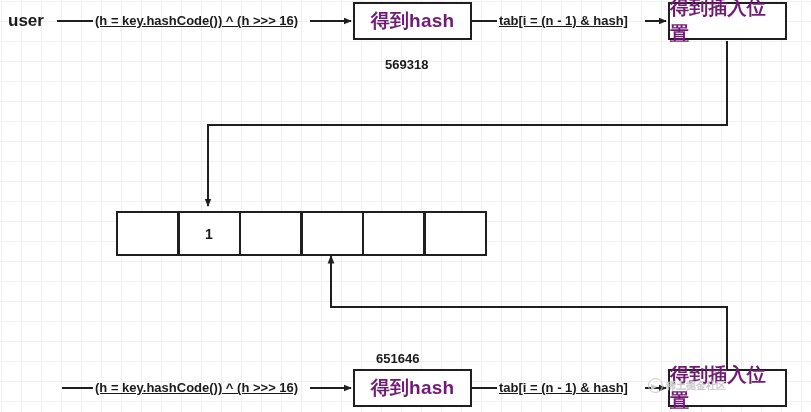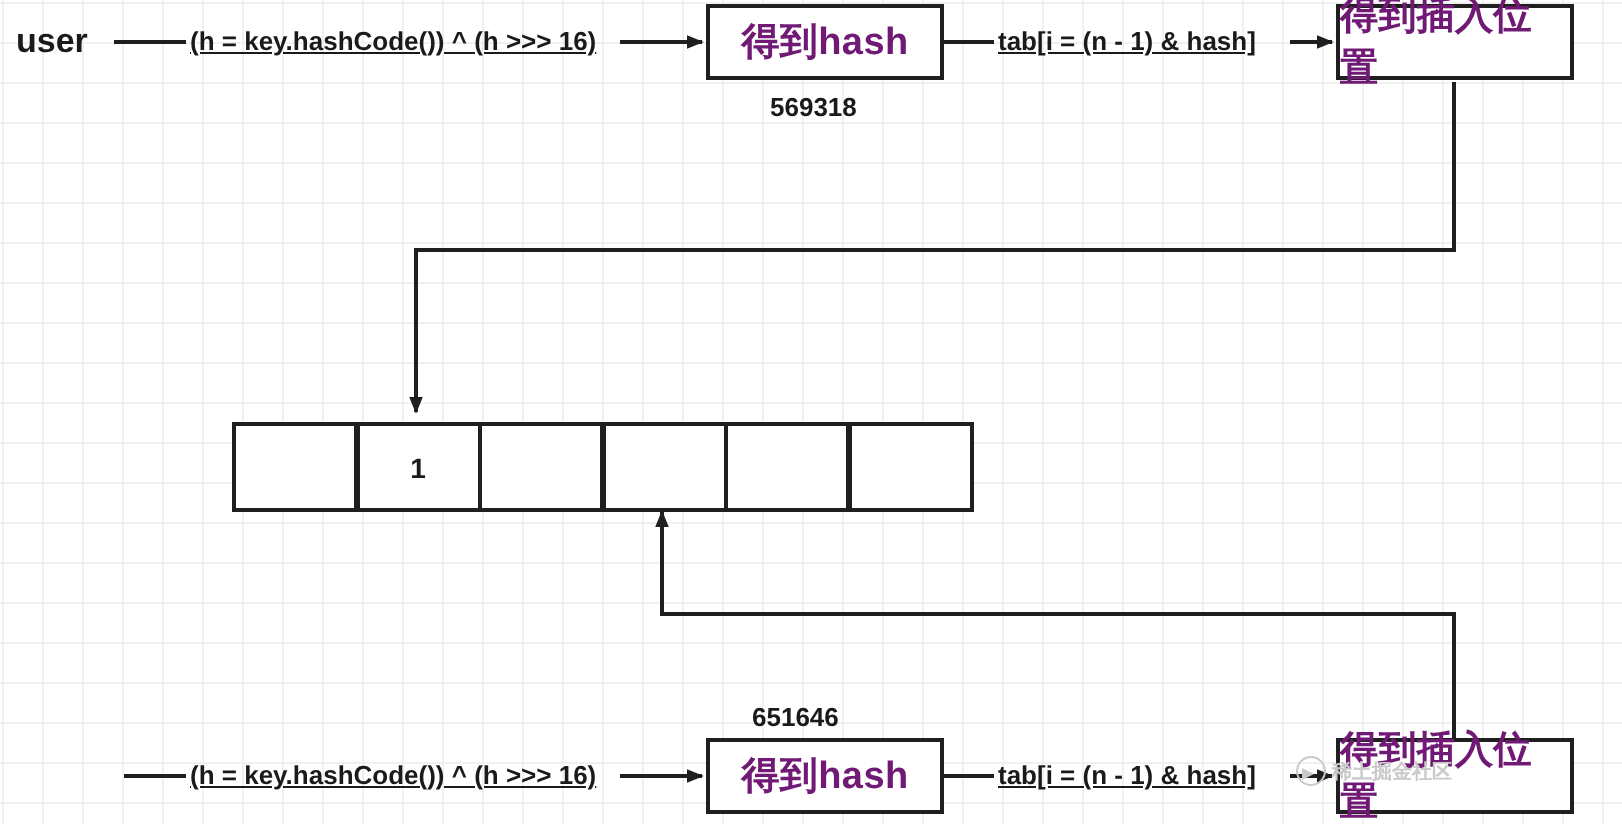--- a/index.html
+++ b/index.html
@@ -137,21 +137,21 @@
 
     <path d="M727,369 L727,307 L331,307 L331,256" fill="none" stroke="#1f1f1f" stroke-width="2" marker-end="url(#arrow)"></path>
   </svg>
 
   <div class="lbl-actor" style="left:8px; top:11px;">user</div>
 
   <div class="lbl-edge" style="left:95px; top:13px;">(h = key.hashCode()) ^ (h &gt;&gt;&gt; 16)</div>
 
   <div class="node-box" style="left:353px; top:2px; width:119px; height:38px;">得到hash</div>
 
-  <div class="lbl-num" style="left:385px; top:46px;">569318</div>
+  <div class="lbl-num" style="left:385px; top:57px;">569318</div>
 
   <div class="lbl-edge" style="left:499px; top:13px;">tab[i = (n - 1) &amp; hash]</div>
 
   <div class="node-box" style="left:668px; top:2px; width:119px; height:38px;">得到插入位置</div>
 
   <div class="cell" style="left:116px;   top:211px; width:63px; height:45px;"></div>
   <div class="cell" style="left:177.5px; top:211px; width:63px; height:45px;">1</div>
   <div class="cell" style="left:239px;   top:211px; width:63px; height:45px;"></div>
   <div class="cell" style="left:300.5px; top:211px; width:63px; height:45px;"></div>
   <div class="cell" style="left:362px;   top:211px; width:63px; height:45px;"></div>

